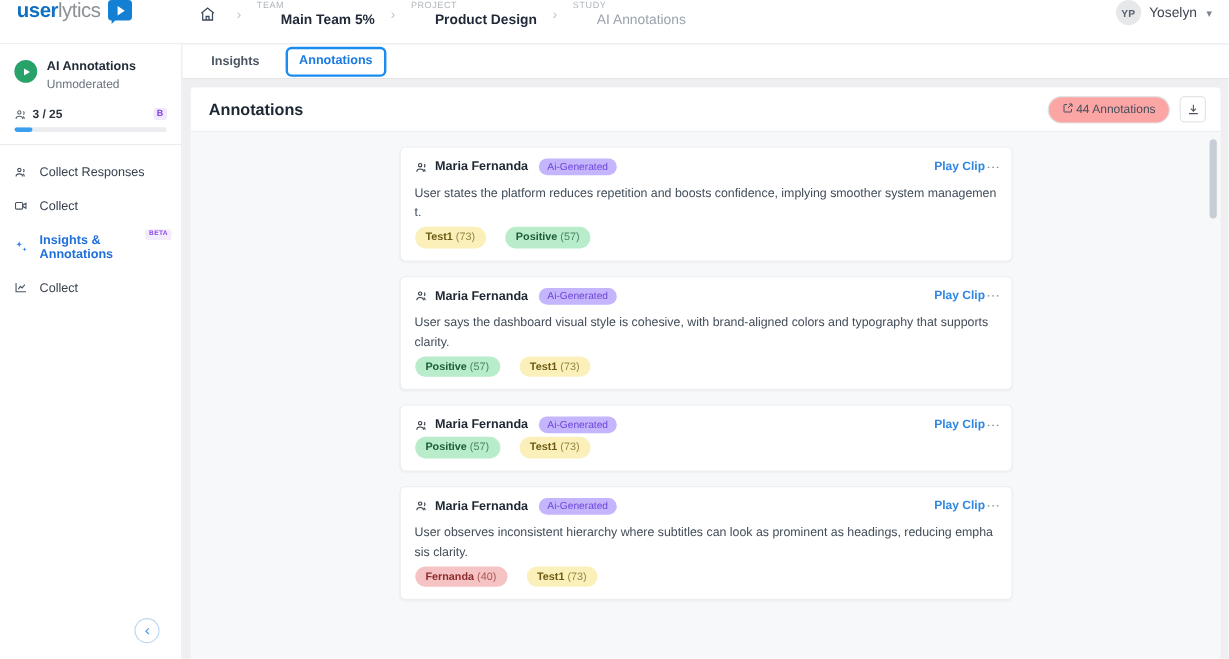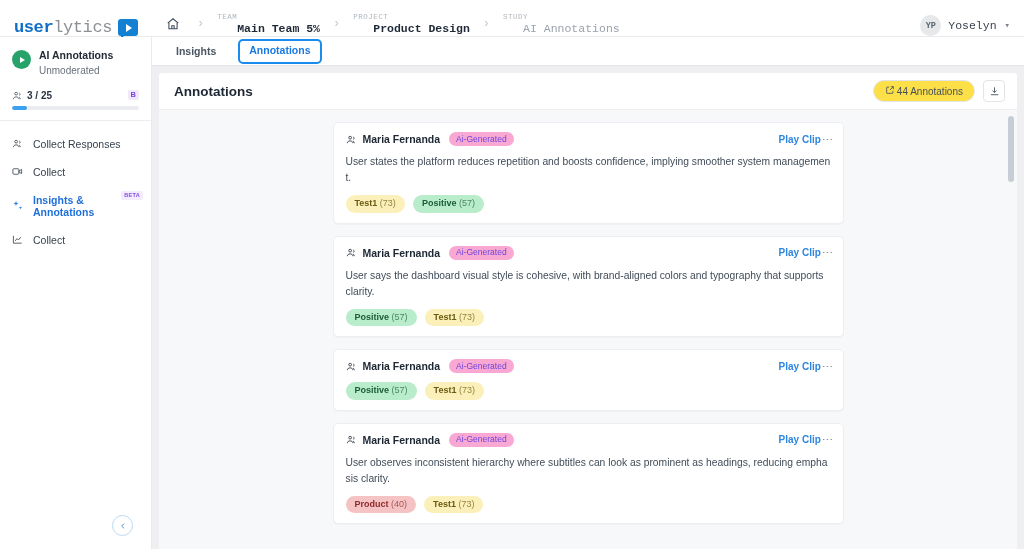--- a/index.html
+++ b/index.html
@@ -7,25 +7,24 @@
     width: 1024px; height: 549px;
     font-family: "Liberation Sans", sans-serif;
     background: #ffffff;
     overflow: hidden;
   }
   body { display: flex; flex-direction: column; }
 
   
   .topbar {
     height: 37px; min-height: 37px;
-    display: flex; align-items: flex-end;
+    display: flex; align-items: flex-start;
     background: #ffffff;
     border-bottom: 1px solid #e8eaed;
     position: relative;
-    font-family: Liberation Mono, monospace;
   }
   .logo-zone {
     width: 152px; min-width: 152px;
     display: flex; align-items: center; gap: 4px;
     padding-left: 14px;
   }
   .logo-text { font-size: 17px; font-weight: 700; letter-spacing: -0.4px; line-height: 1; }
   .logo-user { color: #0f6fc5; }
   .logo-lytics { color: #8c9196; font-weight: 400; }
   .logo-play {
@@ -152,21 +151,21 @@
     display: flex; align-items: center;
     padding: 0 12px 0 15px;
     border-bottom: 1px solid #eceef0;
     background: #fff;
   }
   .panel-title { font-size: 13.5px; font-weight: 700; color: #1d2733; }
   .head-actions { margin-left: auto; display: flex; align-items: center; gap: 8px; }
   .count-chip {
     display: flex; align-items: center; gap: 2px;
     border: 1px solid #e2e5e8; border-radius: 13px;
-    padding: 4px 11px; font-size: 10px; color: #46505c; background: #fde047;
+    padding: 4px 11px; font-size: 10px; color: #46505c; background: #fca5a5;
     cursor: pointer;
   }
   .dl-btn {
     width: 22px; height: 22px; border: 1px solid #e2e5e8; border-radius: 4px;
     display: flex; align-items: center; justify-content: center; color: #4b545f;
     background: #fff; cursor: pointer;
   }
 
   .scroll-area {
     flex: 1; min-height: 0; overflow: hidden;
@@ -178,30 +177,30 @@
   .card {
     background: #fff; border: 1px solid #eceef1; border-radius: 5px;
     padding: 9px 12px 10px 12px;
     box-shadow: 0 1px 1px rgba(20,30,45,0.03);
   }
   .card-head { display: flex; align-items: center; }
   .ppl2 { color: #343d48; display: flex; margin-right: 6px; }
   .author { font-size: 10.5px; font-weight: 700; color: #1d2733; }
   .ai-badge {
     margin-left: 9px; font-size: 8.5px; color: #6d45d9;
-    background: #f9a8d4; border-radius: 9px; padding: 2.5px 7px; line-height: 1.1;
+    background: #c4b5fd; border-radius: 9px; padding: 2.5px 7px; line-height: 1.1;
   }
   .card-actions { margin-left: auto; display: flex; align-items: center; gap: 2px; }
   .play-clip { font-size: 10px; font-weight: 700; color: #2e86e0; cursor: pointer; }
   .kebab { color: #8a929b; font-size: 11px; line-height: 0.7; cursor: pointer; letter-spacing: 0; writing-mode: vertical-rl; }
   .card-text {
     margin-top: 8px; font-size: 10.3px; color: #414c58; line-height: 1.55;
     word-break: break-all;
   }
-  .tags { display: flex; gap: 8px; margin-top: 9px; flex-wrap: wrap; }
+  .tags { display: flex; gap: 16px; margin-top: 3px; flex-wrap: wrap; }
   .tag { font-size: 9px; border-radius: 9px; padding: 3px 9px; line-height: 1.25; }
   .tag b { font-weight: 700; }
   .tag span { opacity: 0.72; font-weight: 400; }
   .tag-yellow { background: #fbf0b9; color: #6b5a12; }
   .tag-green  { background: #b8ecca; color: #1c5c38; }
   .tag-red    { background: #f5c3c3; color: #8e2b2b; }
 
   .vscroll {
     position: absolute; right: 3px; top: 6px;
     width: 6px; height: 66px; border-radius: 4px; background: #c7cdd4;
@@ -440,21 +439,21 @@
                   </span>
                   <span class="author">Maria Fernanda</span>
                   <span class="ai-badge">Ai-Generated</span>
                   <span class="card-actions">
                     <span class="play-clip">Play Clip</span>
                     <span class="kebab">⋮</span>
                   </span>
                 </div>
                 <div class="card-text">User observes inconsistent hierarchy where subtitles can look as prominent as headings, reducing emphasis clarity.</div>
                 <div class="tags">
-                  <span class="tag tag-red"><b>Product</b> <span>(40)</span></span>
+                  <span class="tag tag-red"><b>Fernanda</b> <span>(40)</span></span>
                   <span class="tag tag-yellow"><b>Test1</b> <span>(73)</span></span>
                 </div>
               </div>
             </div>
           <div class="vscroll"></div>
         </div>
       </div>
     </div>
   </div>
 </div>

